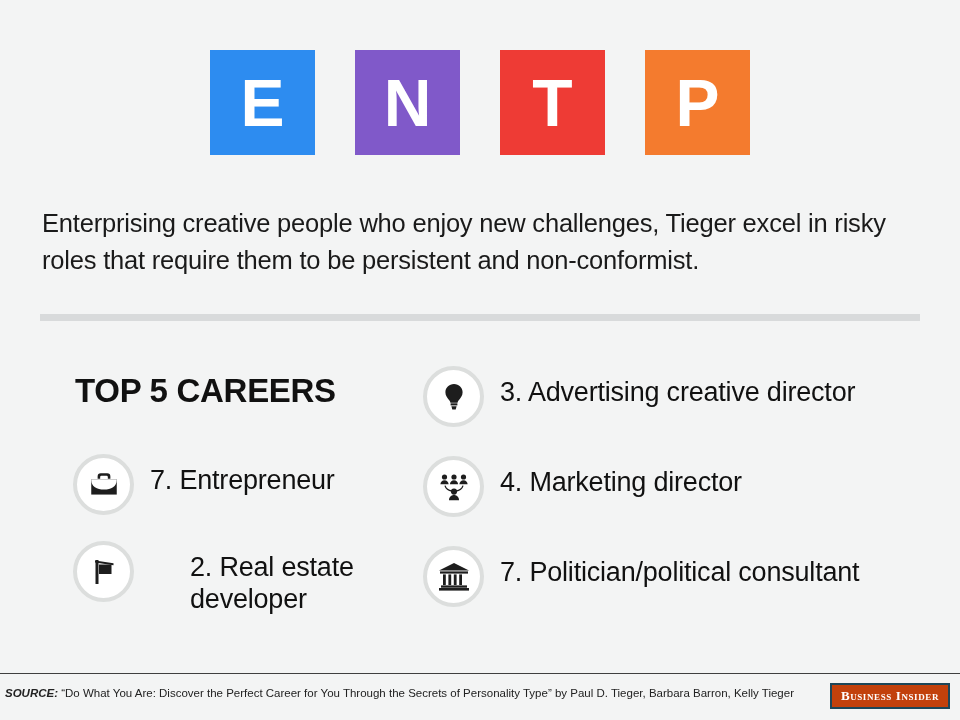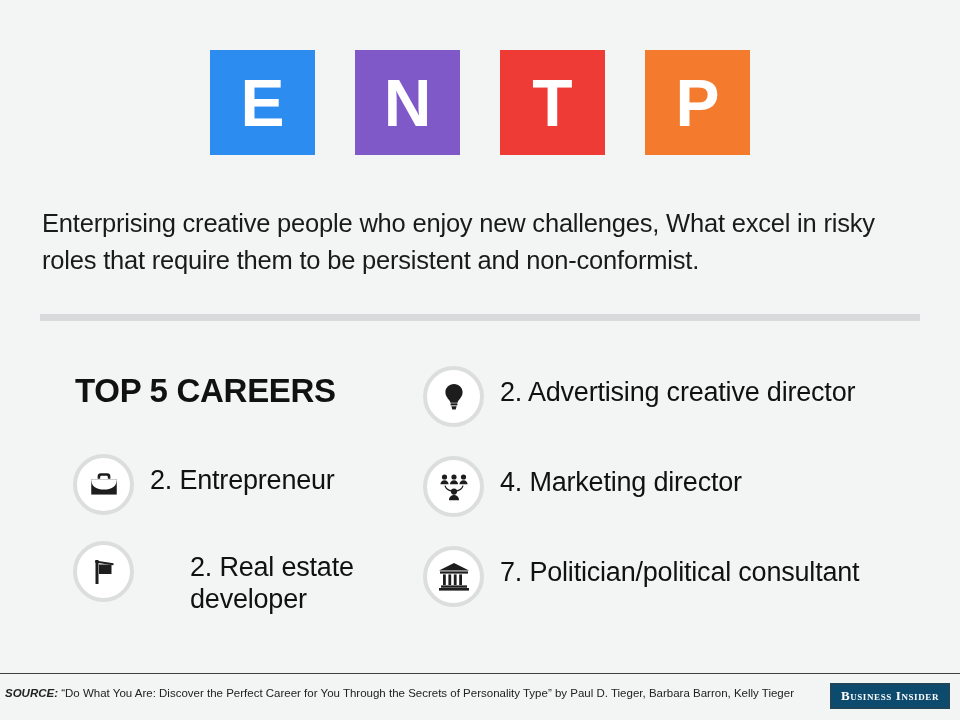--- a/index.html
+++ b/index.html
@@ -181,39 +181,39 @@
     <span>N</span>
   </div>
   <div class="type-tile" style="background: rgb(238, 59, 53);">
     <span>T</span>
   </div>
   <div class="type-tile" style="background: rgb(244, 123, 46);">
     <span>P</span>
   </div>
 </div>
 
-<div class="description">Enterprising creative people who enjoy new challenges, What excel in risky roles that require them to be persistent and non-conformist.</div>
+<div class="description">Enterprising creative people who enjoy new challenges, Tieger excel in risky roles that require them to be persistent and non-conformist.</div>
 
 <div class="divider" style="background: rgb(216, 218, 219);"></div>
 
 <div class="careers">
 
   <div class="col-left">
     <div class="careers-title">TOP 5 CAREERS</div>
 
     <div class="career-item left-1">
       <span class="icon-circle" style="border-color: rgb(220, 222, 221);">
         <svg width="34" height="34" viewBox="0 0 32 32" aria-hidden="true">
           <path fill="#1d1d1d" d="M13 5h6a3 3 0 0 1 3 3v2h-2.4V8.4a1.2 1.2 0 0 0-1.2-1.2h-4.8a1.2 1.2 0 0 0-1.2 1.2V10H10V8a3 3 0 0 1 3-3z"></path>
           <rect x="4" y="10.5" width="24" height="14.5" fill="#1d1d1d"></rect>
           <path fill="#ffffff" d="M4 11.2c0 6.2 5.3 9 12 9s12-2.8 12-9v-0.7H4z"></path>
           <path fill="#1d1d1d" d="M4 10.5h24v1.6c0 5.6-5.2 8.2-12 8.2S4 17.7 4 12.1z" opacity="0"></path>
         </svg>
       </span>
-      <span class="career-label">2. Entrepreneur</span>
+      <span class="career-label">7. Entrepreneur</span>
     </div>
 
     <div class="career-item left-2">
       <span class="icon-circle" style="border-color: rgb(220, 222, 221);">
         <svg width="32" height="32" viewBox="0 0 32 32" aria-hidden="true">
           <rect x="7.5" y="4" width="3" height="24" fill="#1d1d1d"></rect>
           <path fill="#1d1d1d" d="M7 4.5 L25.5 7.2 L25.5 9.2 L7 6.6 Z"></path>
           <rect x="11" y="8.5" width="12.5" height="9.5" fill="#1d1d1d"></rect>
         </svg>
       </span>
@@ -224,21 +224,21 @@
   <div class="col-right">
 
     <div class="career-item right-3">
       <span class="icon-circle" style="border-color: rgb(220, 222, 221);">
         <svg width="32" height="32" viewBox="0 0 32 32" aria-hidden="true">
           <path fill="#1d1d1d" d="M16 3c-5 0-8.6 3.7-8.6 8.3 0 3.5 2 5.6 3.4 7.4 1 1.2 1.5 2 1.6 3.1h7.2c0.1-1.1 0.6-1.9 1.6-3.1 1.4-1.8 3.4-3.9 3.4-7.4C24.6 6.7 21 3 16 3z"></path>
           <rect x="12.6" y="22.3" width="6.8" height="2.1" fill="#1d1d1d"></rect>
           <path fill="#1d1d1d" d="M13.4 25.2h5.2l-0.9 3.2h-3.4z"></path>
         </svg>
       </span>
-      <span class="career-label">2. Advertising creative director</span>
+      <span class="career-label">3. Advertising creative director</span>
     </div>
 
     <div class="career-item right-4">
       <span class="icon-circle" style="border-color: rgb(220, 222, 221);">
         <svg width="34" height="34" viewBox="0 0 34 34" aria-hidden="true">
 
           <circle cx="7.5" cy="7" r="2.6" fill="#1d1d1d"></circle>
           <path fill="#1d1d1d" d="M3.4 14.3c0-2.4 1.8-4.1 4.1-4.1s4.1 1.7 4.1 4.1z"></path>
           <circle cx="17" cy="7" r="2.6" fill="#1d1d1d"></circle>
           <path fill="#1d1d1d" d="M12.9 14.3c0-2.4 1.8-4.1 4.1-4.1s4.1 1.7 4.1 4.1z"></path>
@@ -272,14 +272,14 @@
     </div>
 
   </div>
 </div>
 
 <div class="footer">
   <div class="source">
     <b>SOURCE:</b>
     <span>“Do What You Are: Discover the Perfect Career for You Through the Secrets of Personality Type” by Paul D. Tieger, Barbara Barron, Kelly Tieger</span>
   </div>
-  <div class="bi-logo" style="background: #0c4a6e;">Business Insider</div>
+  <div class="bi-logo" style="background: #c2410c;">Business Insider</div>
 </div>
 
 </body></html>

